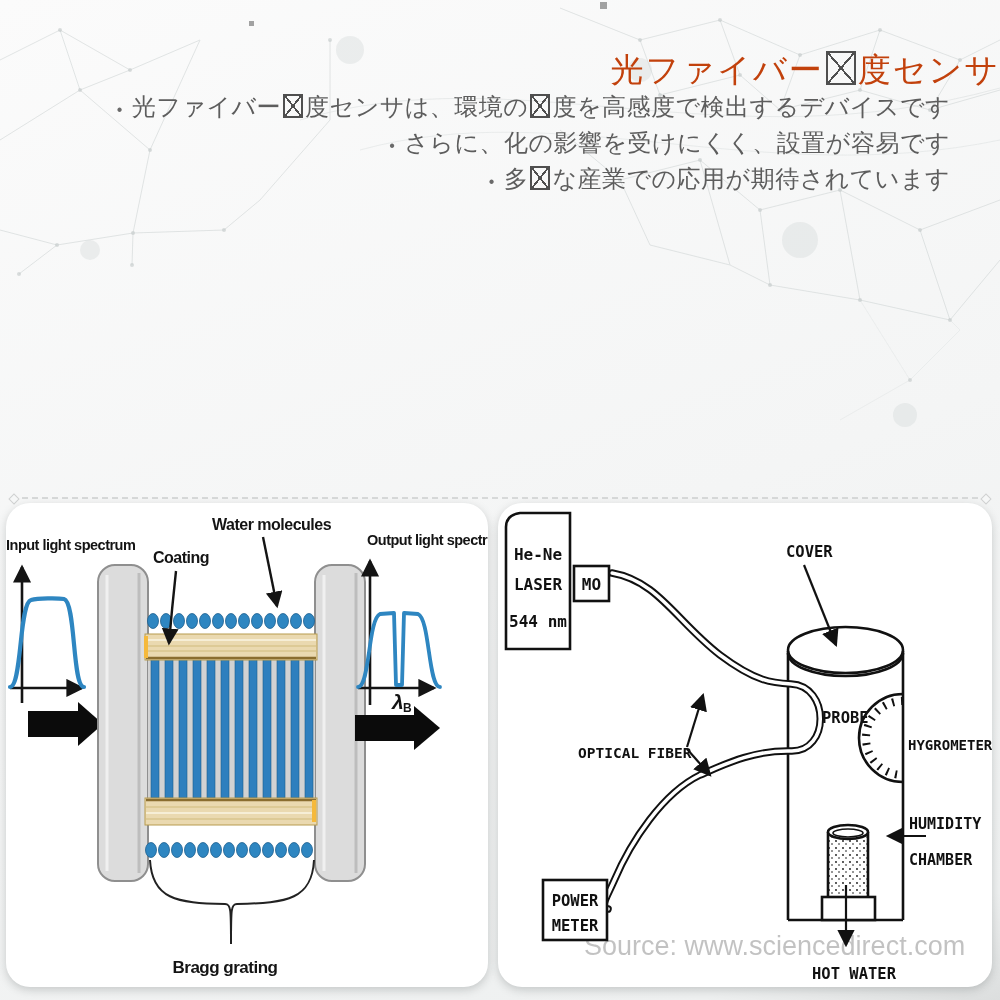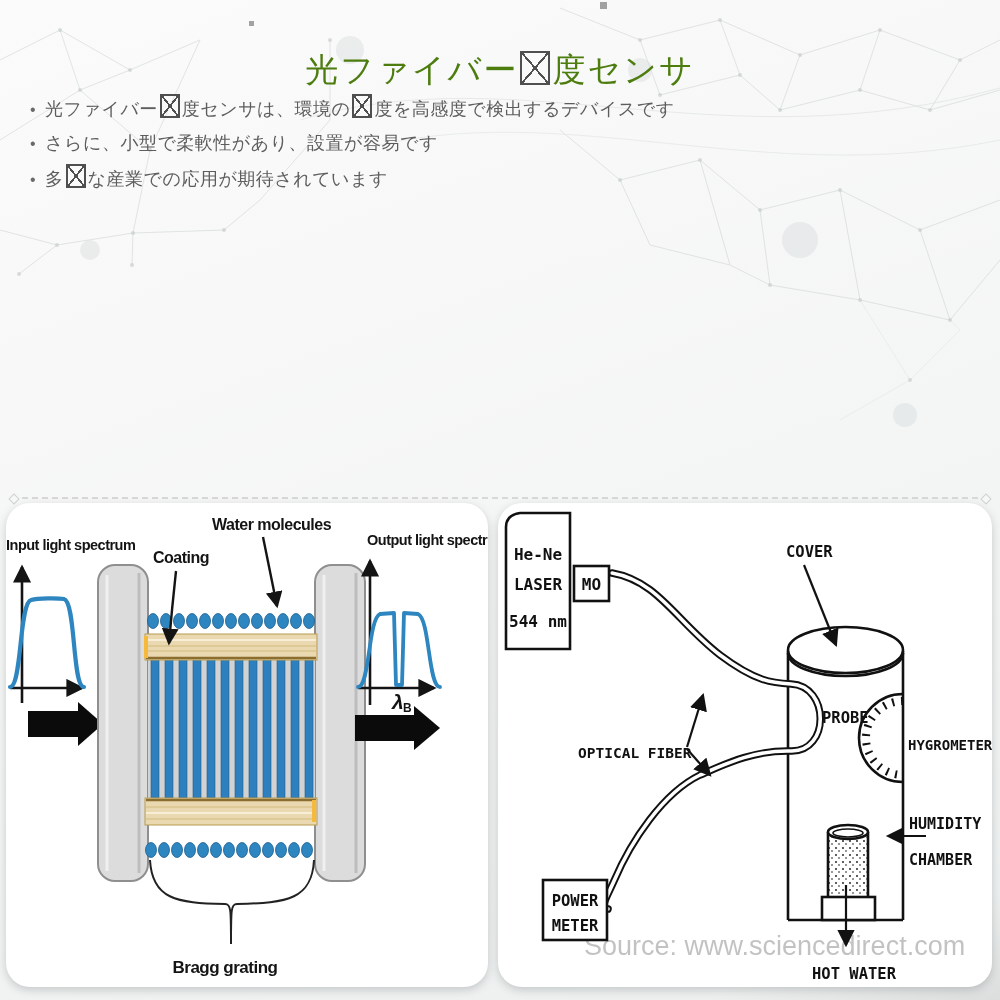--- a/index.html
+++ b/index.html
@@ -3,26 +3,26 @@
 <meta charset="utf-8">
 <style>
   html,body{margin:0;padding:0;}
   body{
     width:1000px;height:1000px;overflow:hidden;position:relative;
     font-family:"Liberation Sans","DejaVu Sans",sans-serif;
     background:linear-gradient(160deg,#fbfbfb 0%,#f4f5f5 55%,#eef0f0 92%,#dcdede 100%);
   }
   .mesh{position:absolute;left:0;top:0;width:1000px;height:1000px;pointer-events:none;}
   .title{
-    position:absolute;left:0;top:26px;width:1000px;text-align:center;
-    font-size:33px;color:#4d7c0f;letter-spacing:2px;font-weight:400;
+    position:absolute;left:0;top:26px;width:1000px;text-align:right;
+    font-size:33px;color:#c2410c;letter-spacing:2px;font-weight:400;
   }
   .bullets{position:absolute;left:30px;top:94px;width:920px;list-style:none;margin:0;padding:0;}
   .bullets li{
-    font-size:18px;line-height:26px;color:#5d5d5d;margin-bottom:7px;letter-spacing:0.5px;
+    font-size:24px;line-height:26px;color:#5d5d5d;margin-bottom:7px;letter-spacing:0.5px;text-align:right;
   }
   .bullets li::before{content:"\2022";margin-right:9px;color:#6a6a6a;font-size:16px;}
   .tofu{
     display:inline-block;width:16px;height:20px;border:2px solid #4f4f4f;vertical-align:-3px;margin:0 2px;
     background:
       linear-gradient(to top right,transparent calc(50% - 1px),#4f4f4f calc(50% - 1px),#4f4f4f calc(50% + 1px),transparent calc(50% + 1px)),
       linear-gradient(to bottom right,transparent calc(50% - 1px),#4f4f4f calc(50% - 1px),#4f4f4f calc(50% + 1px),transparent calc(50% + 1px));
   }
   .tofu-title{width:26px;height:30px;border-width:2.5px;vertical-align:-4px;}
   .divider{position:absolute;left:22px;top:497px;width:956px;border-top:2px dashed #d7d9d9;}
@@ -94,21 +94,21 @@
   <g fill="#5a5a5a" opacity="0.55">
     <rect x="249" y="21" width="5" height="5"></rect>
       <rect x="600" y="2" width="7" height="7"></rect>
   </g>
 </svg>
 
 <h1 class="title">光ファイバー<span class="tofu tofu-title"></span>度センサ</h1>
 
 <ul class="bullets">
   <li>光ファイバー<span class="tofu"></span>度センサは、環境の<span class="tofu"></span>度を高感度で検出するデバイスです</li>
-  <li>さらに、小型で柔軟性があり、設置が容易です</li>
+  <li>さらに、化の影響を受けにくく、設置が容易です</li>
   <li>多<span class="tofu"></span>な産業での応用が期待されています</li>
 </ul>
 
 <div class="divider">
   <span class="dmd left"></span>
   <span class="dmd right"></span>
 </div>
 
 <div class="card left">
 <svg width="482" height="484" viewBox="0 0 482 484">

